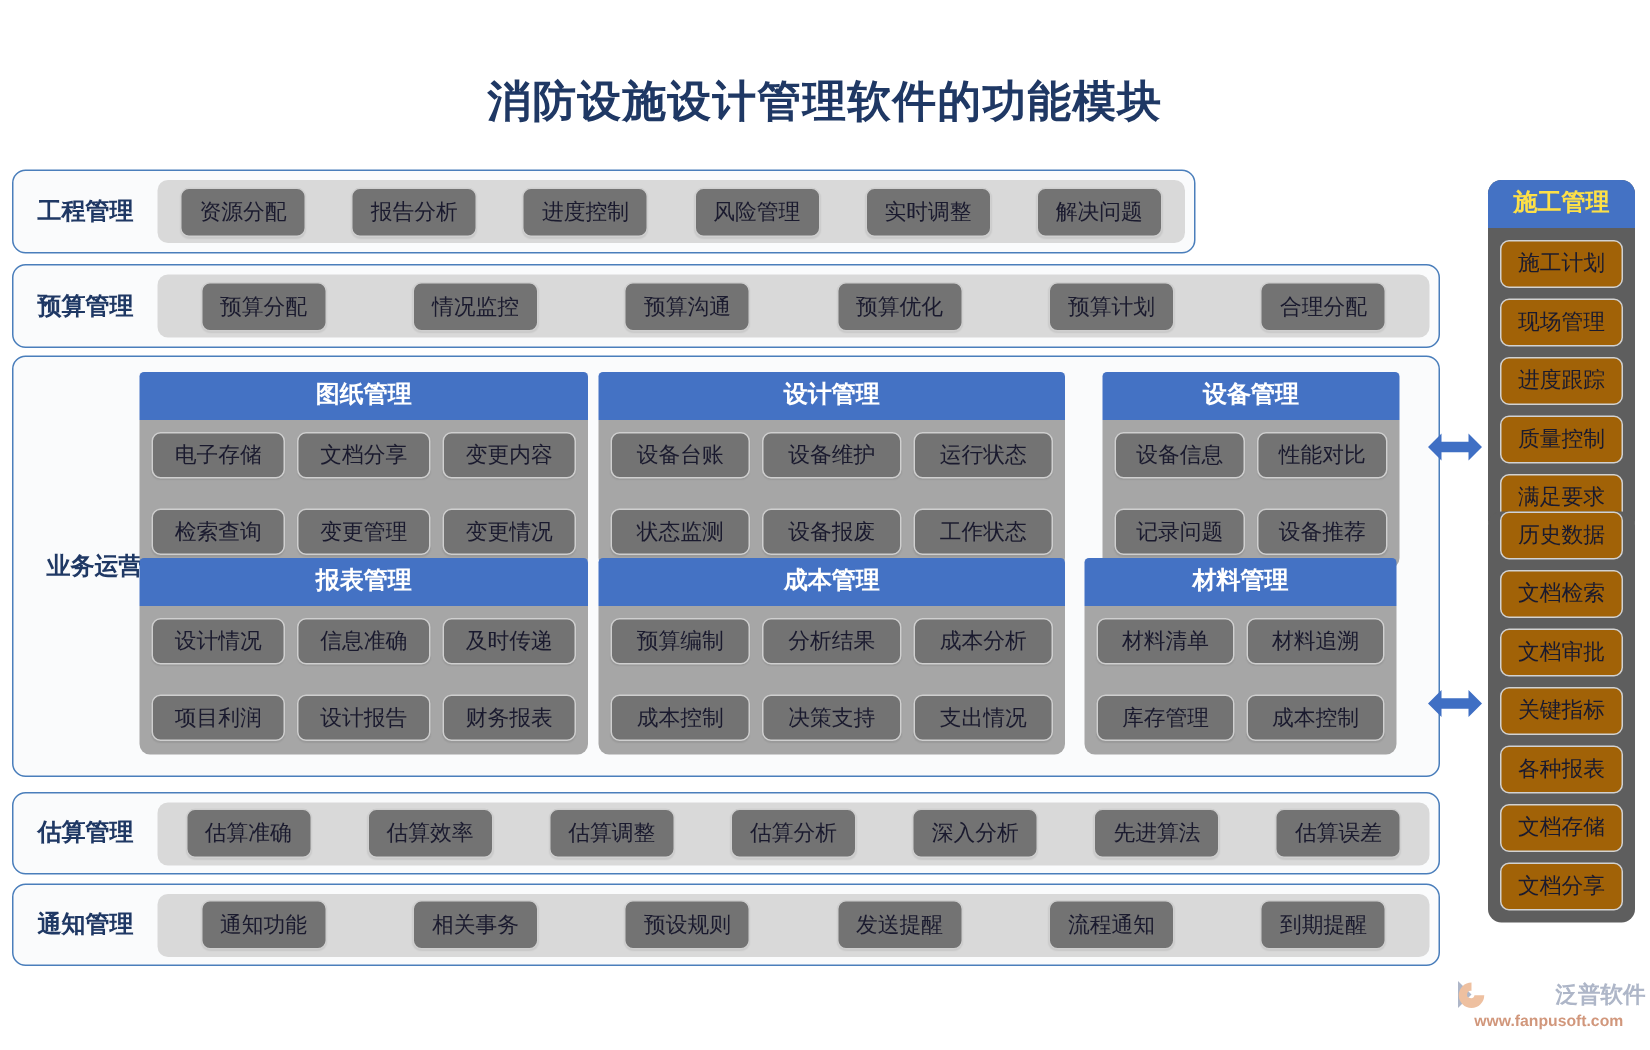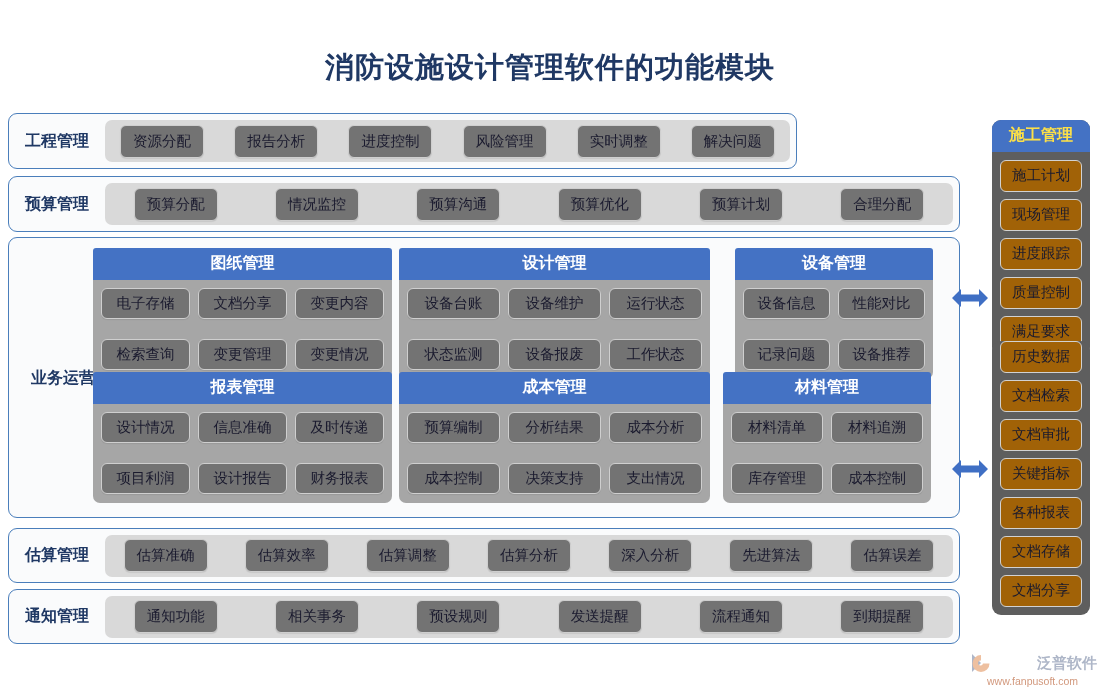--- a/index.html
+++ b/index.html
@@ -154,21 +154,21 @@
   #logo .logo-row { display: flex; align-items: center; gap: 3px; }
   #logo .logo-mark {
     width: 26px; height: 26px; position: relative;
   }
   #logo .logo-text {
     font-size: 15px; font-weight: bold; color: #8f9bb3;
     letter-spacing: 0px;
     margin-left: 40px;
   }
   #logo .logo-url {
-    font-size: 10.5px; color: #c0704a; font-weight: normal;
+    font-size: 10.5px; color: #c0704a; font-weight: bold;
     margin-top: -1px;
   }
 </style>
 </head>
 <body>
 
 <div class="page">
 
   <div class="title">消防设施设计管理软件的功能模块</div>
 

